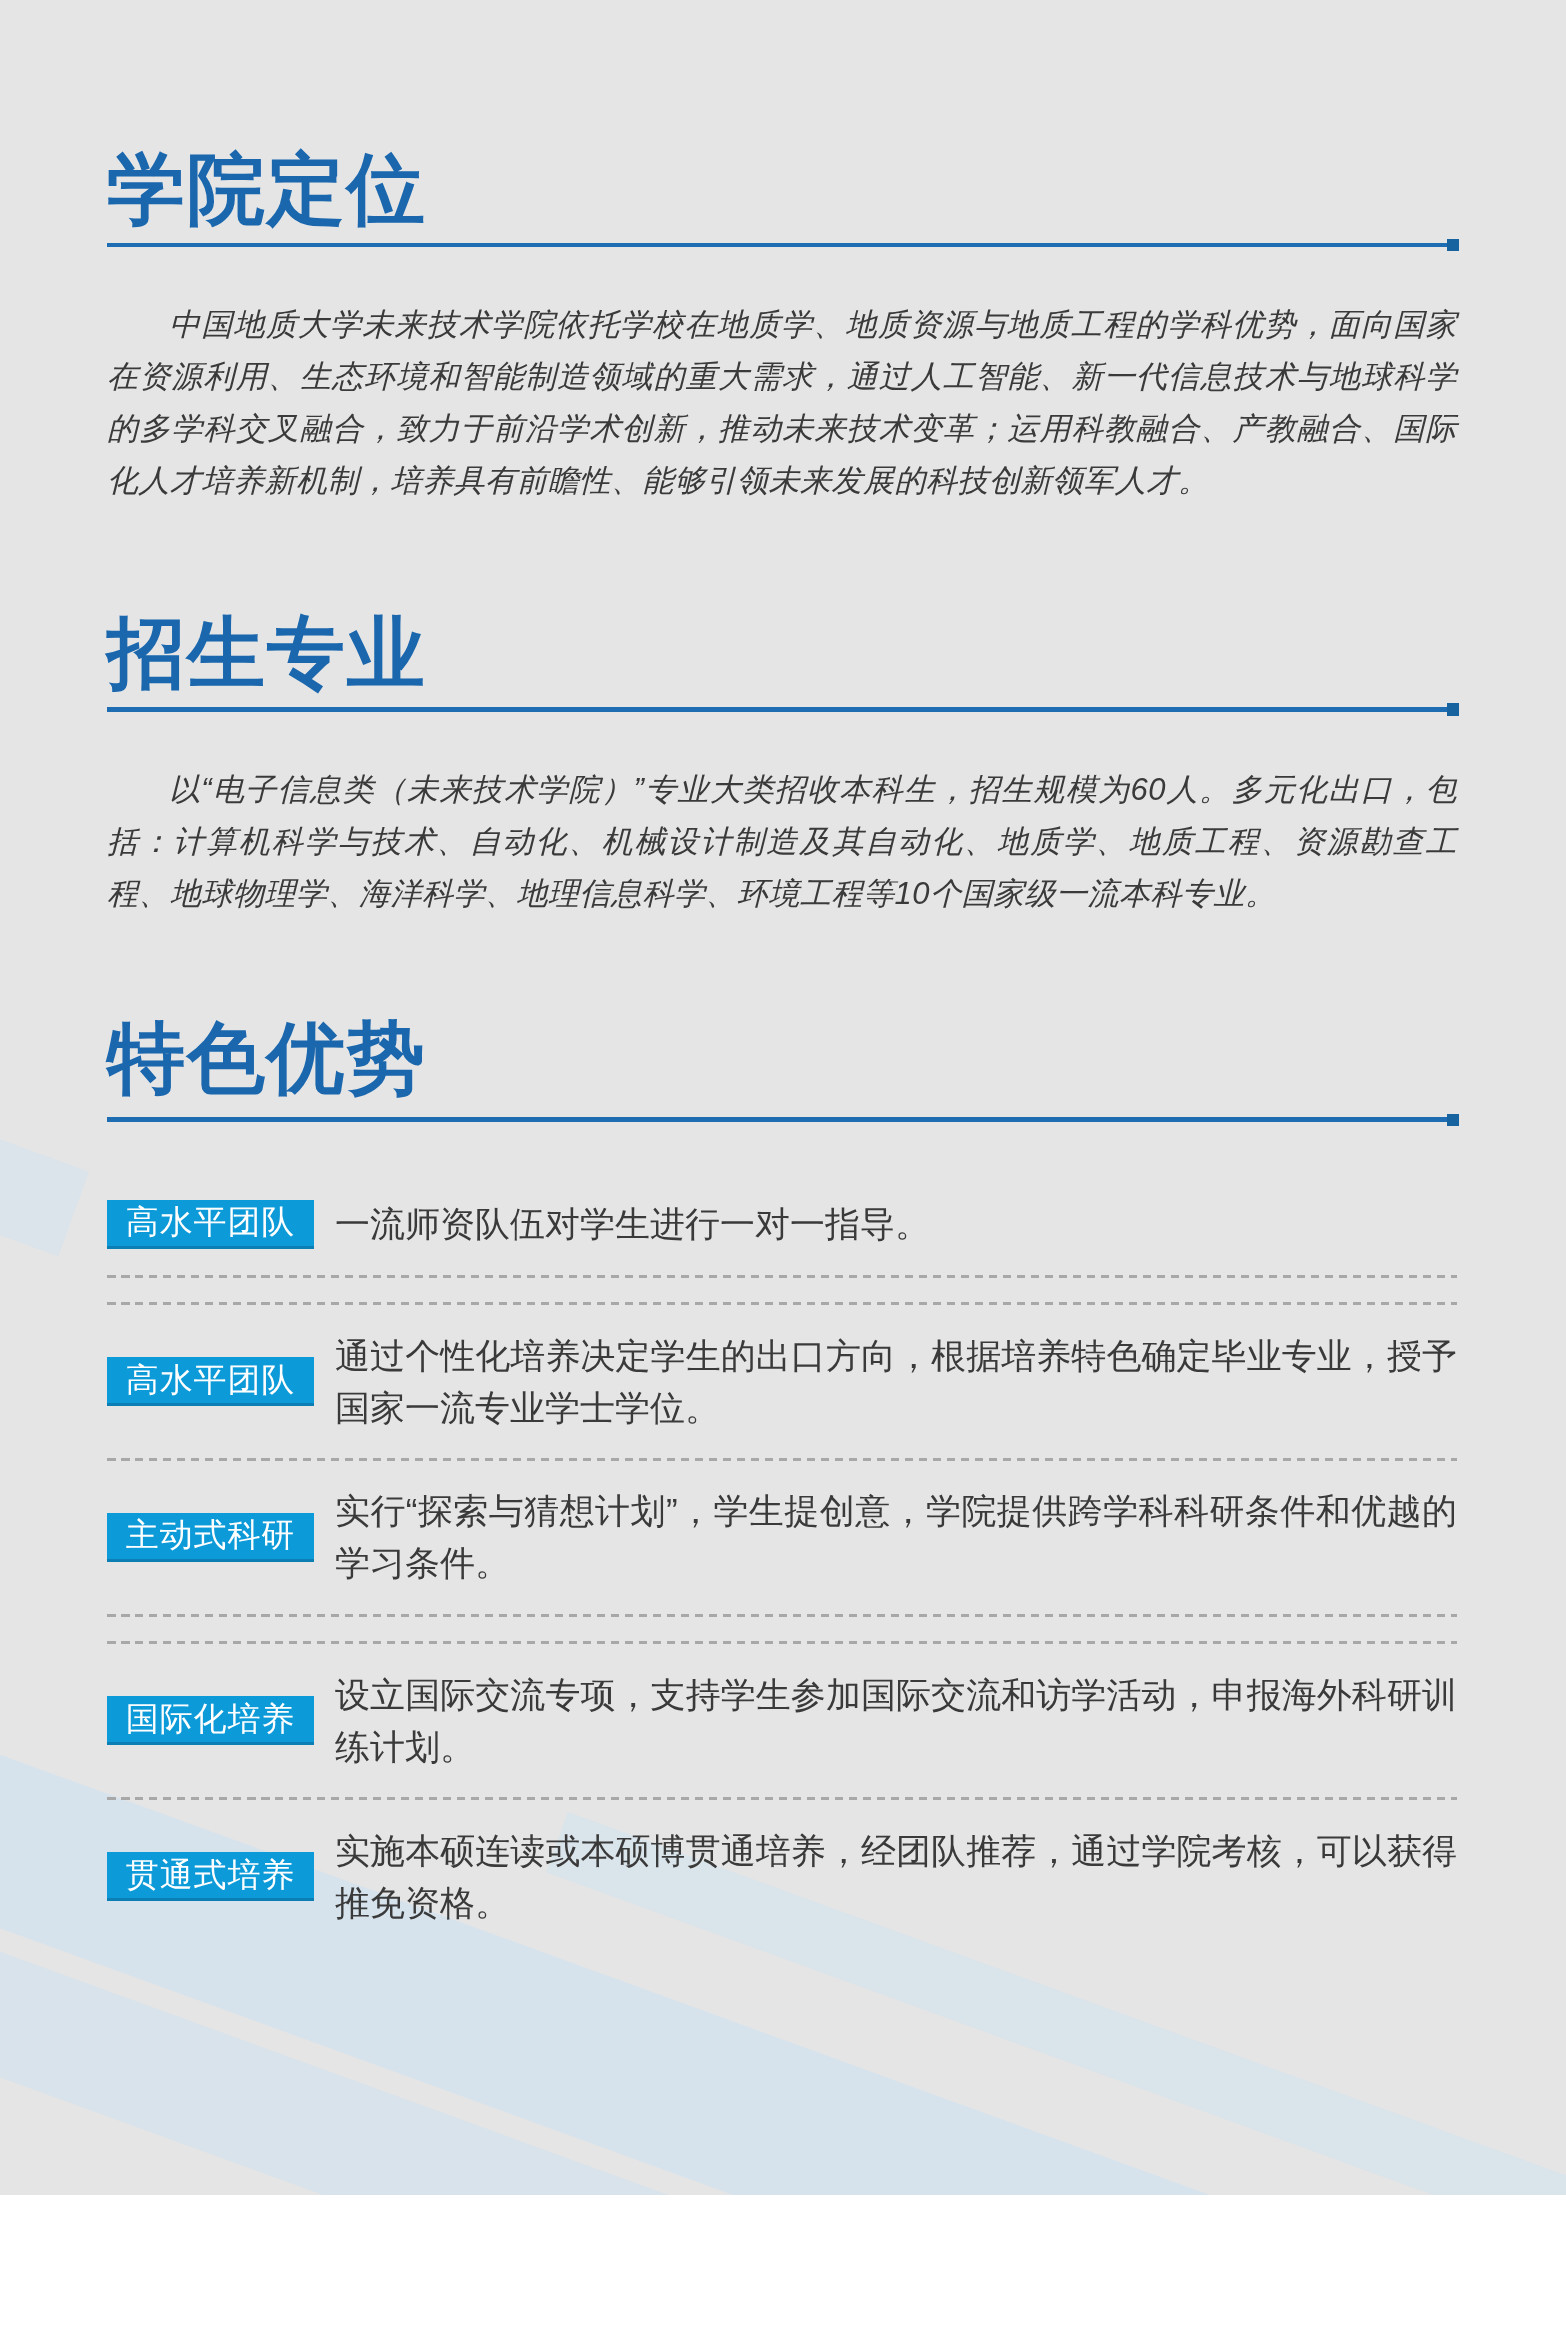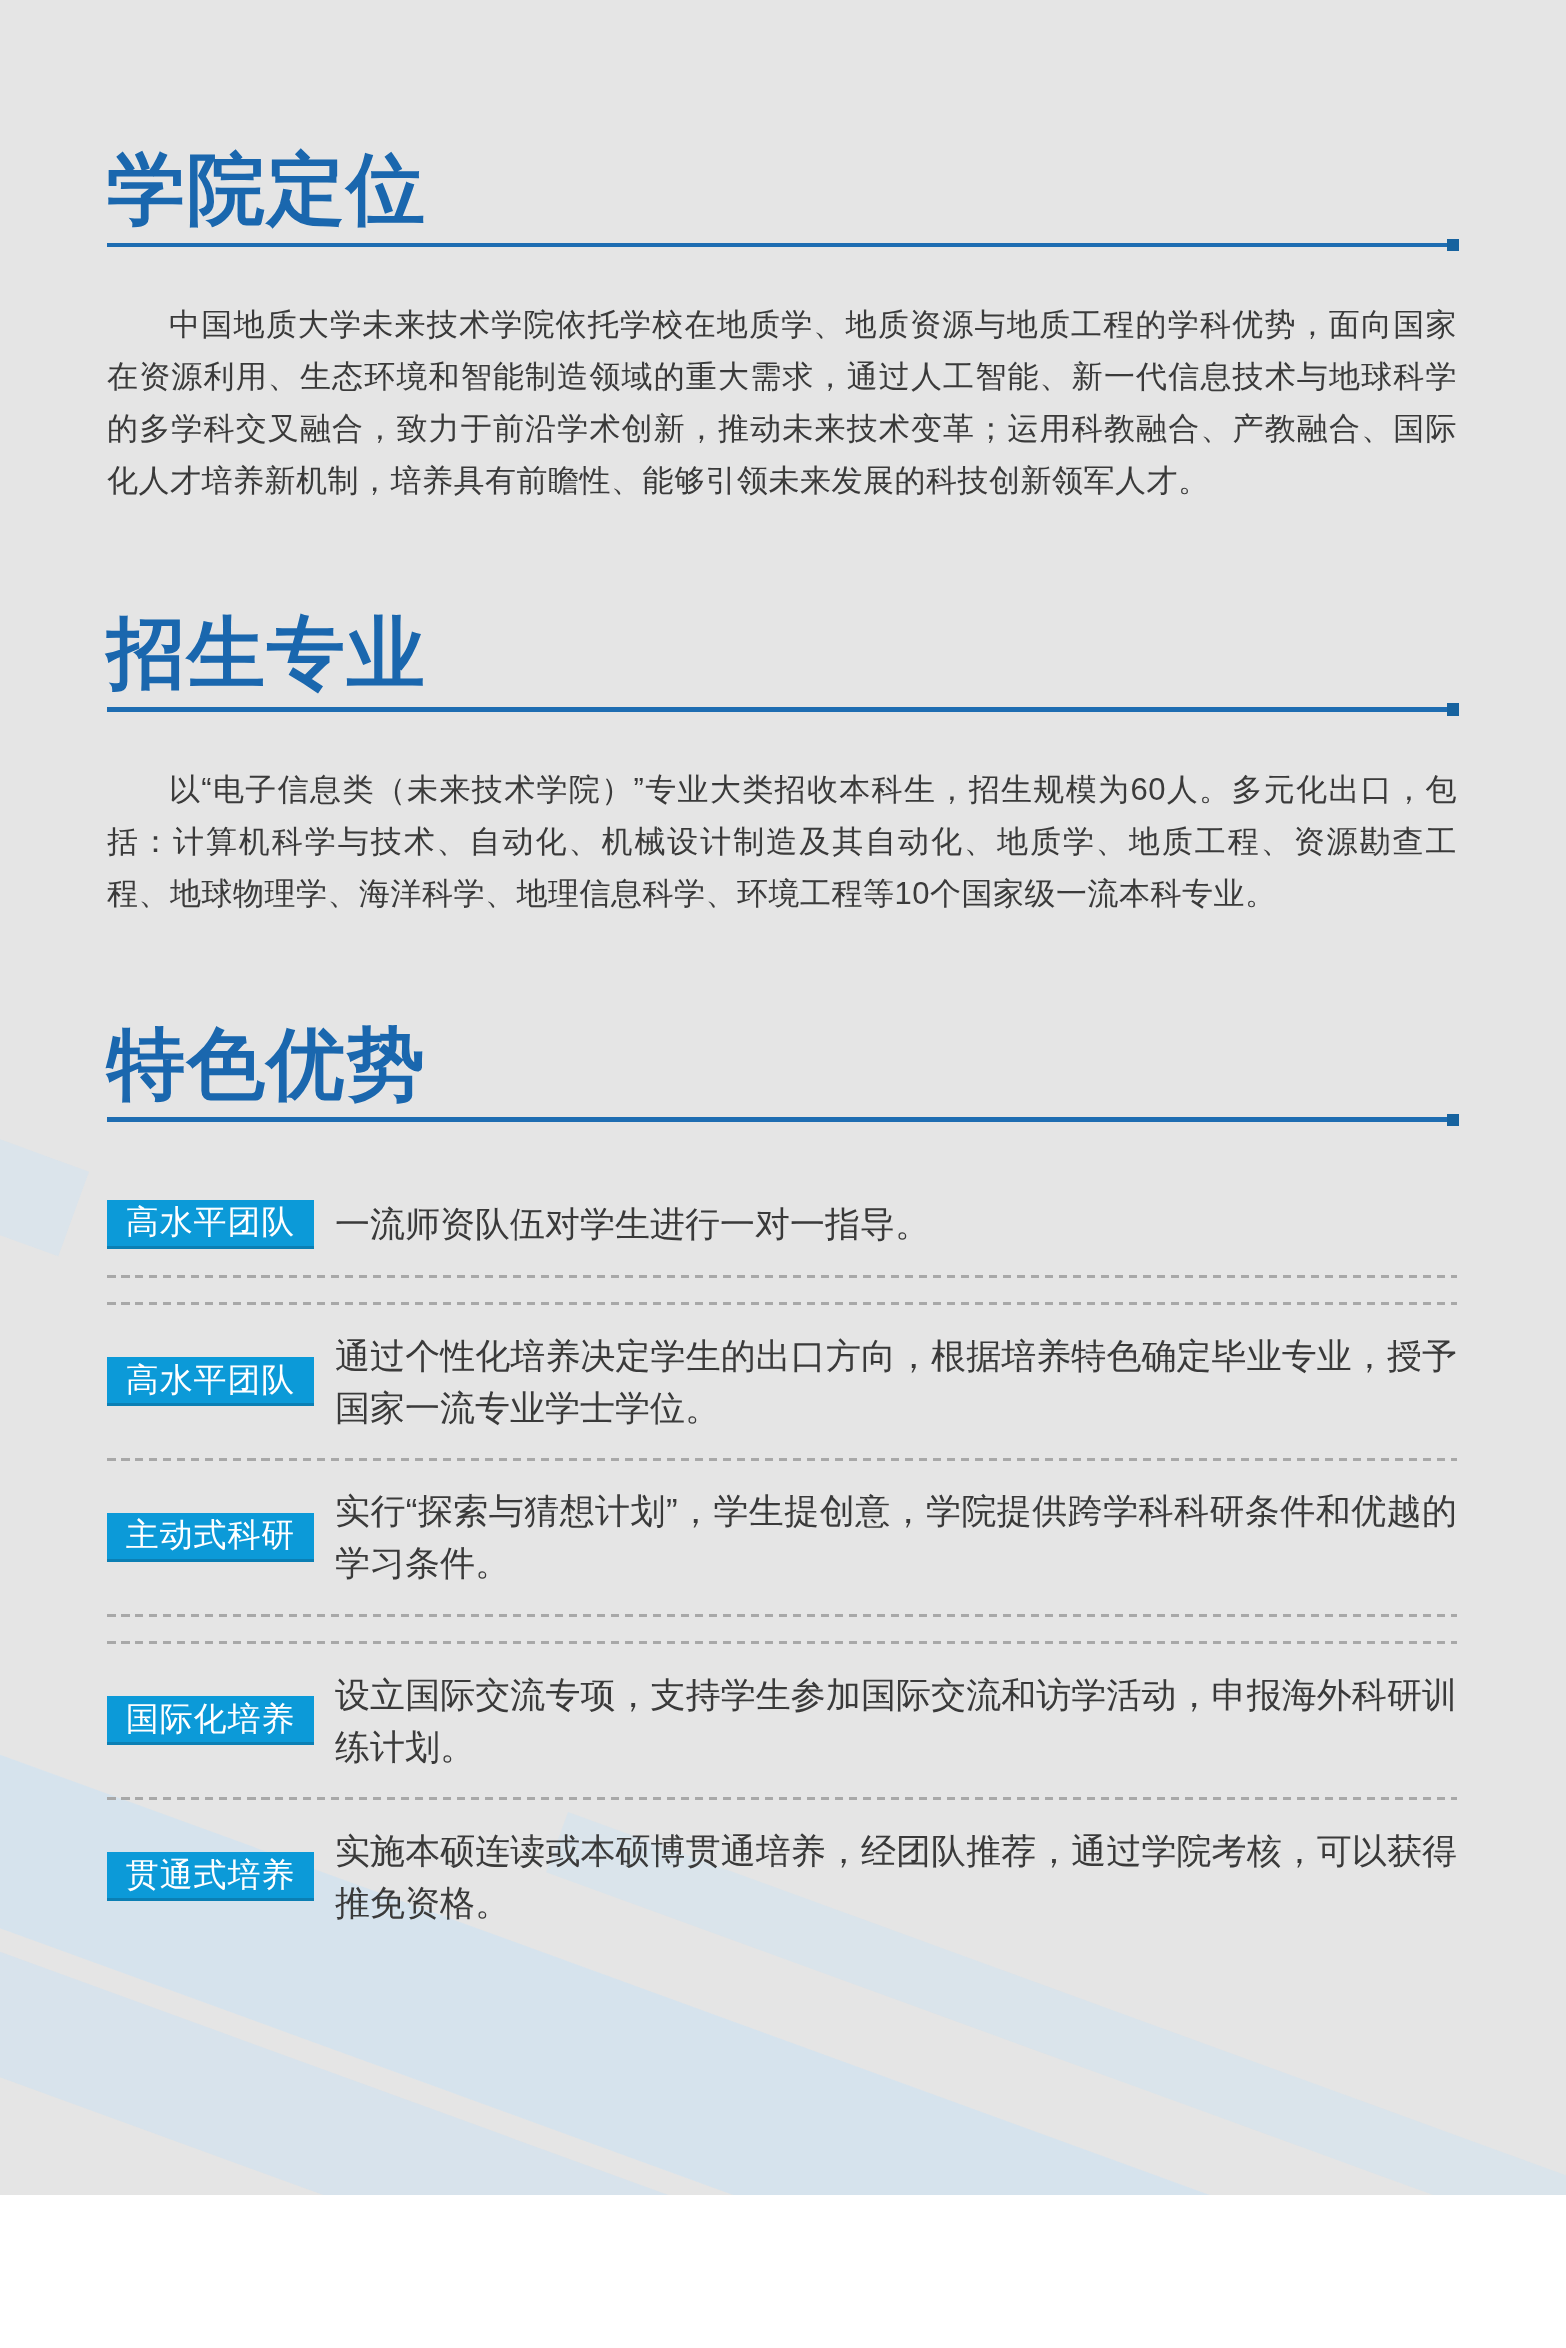--- a/index.html
+++ b/index.html
@@ -31,41 +31,42 @@
     font-family:"Liberation Serif","DejaVu Serif",serif;
     font-weight:700;
     font-size:78px;
     line-height:95px;
     color:#1a67ae;
     margin:0;
     letter-spacing:1.9px;
   }
   .section-title.first{margin-top:142px;}
   .section-title.second{margin-top:99px;}
-  .section-title.third{margin-top:97px;}
+  .section-title.third{margin-top:97px;font-family:Liberation Mono, monospace;}
   .rule{
     position:relative;
     height:4.7px;
     background:#1e6db2;
     margin-top:5.7px;
   }
   .rule-square{
     position:absolute;
     right:-1.9px;top:-3.8px;
     width:12.3px;height:12.3px;
     background:#17639f;
   }
   .body-par{
     margin:52px 0 0 0;
     font-size:31px;
     line-height:52px;
     color:#3a3a3a;
     text-align:justify;
     text-indent:2em;
     letter-spacing:0.5px;
+    font-style:italic;
   }
   .features{margin-top:76px;}
   .feat-row{
     display:flex;
     align-items:center;
     justify-content:flex-end;
   }
   .feat-badge{
     flex:0 0 207px;
     width:207px;

